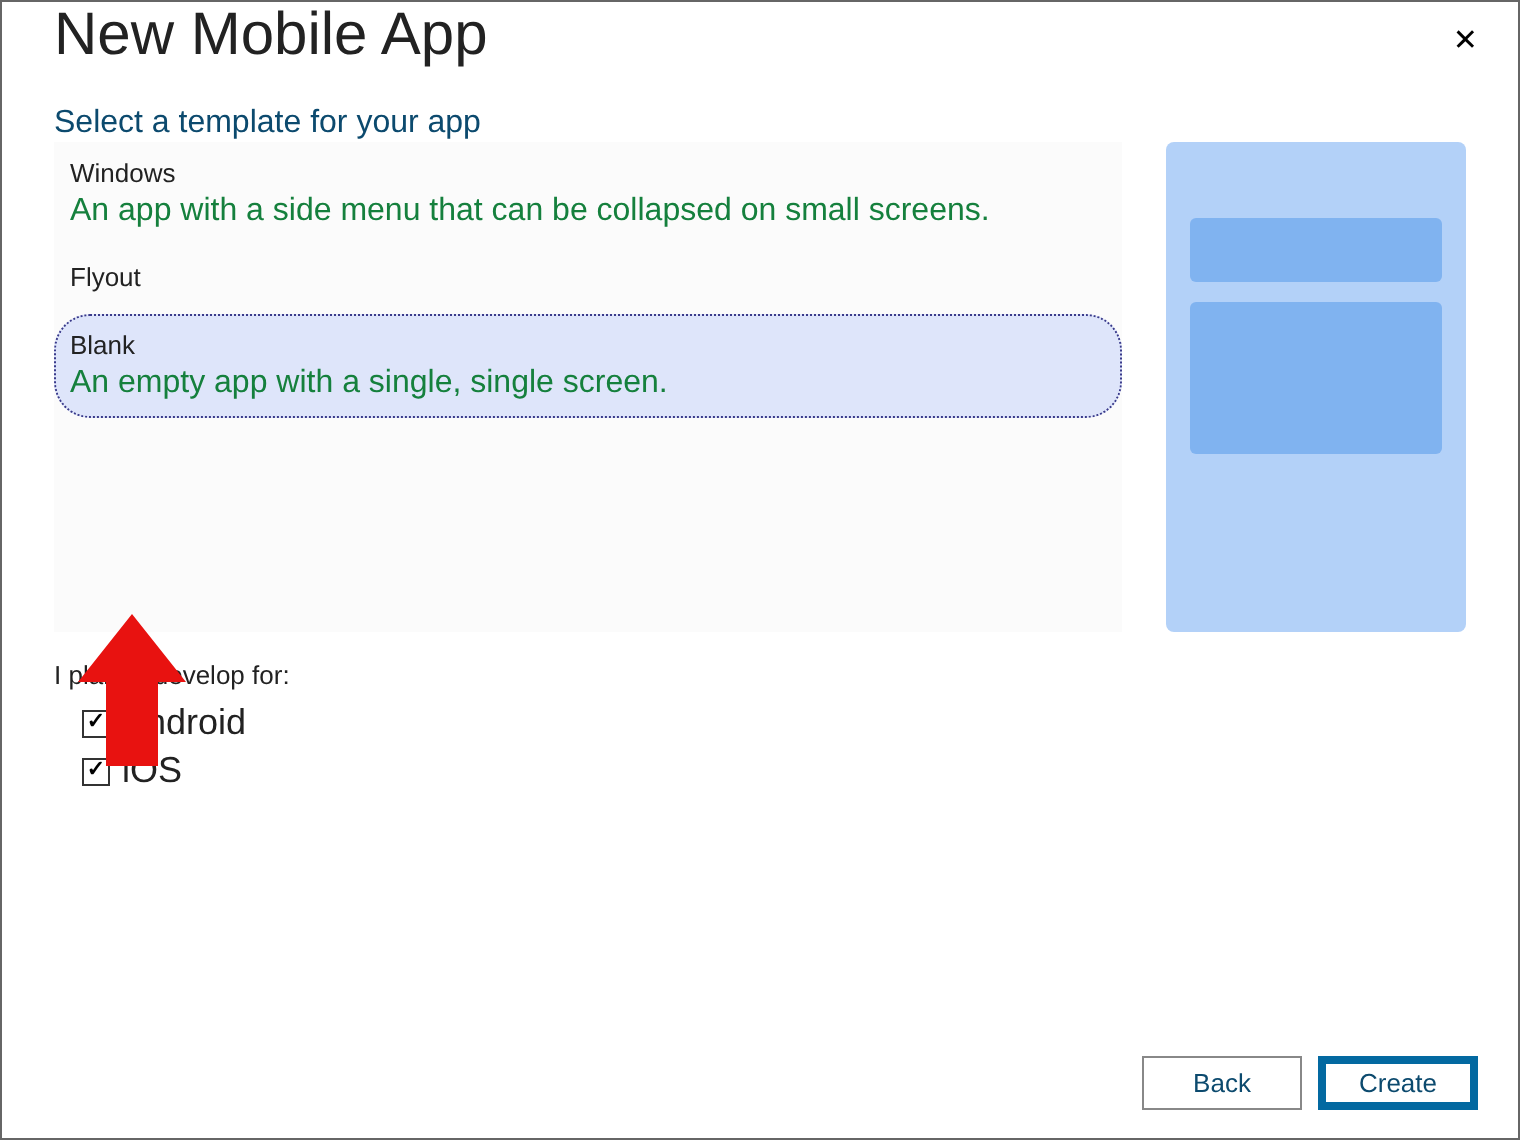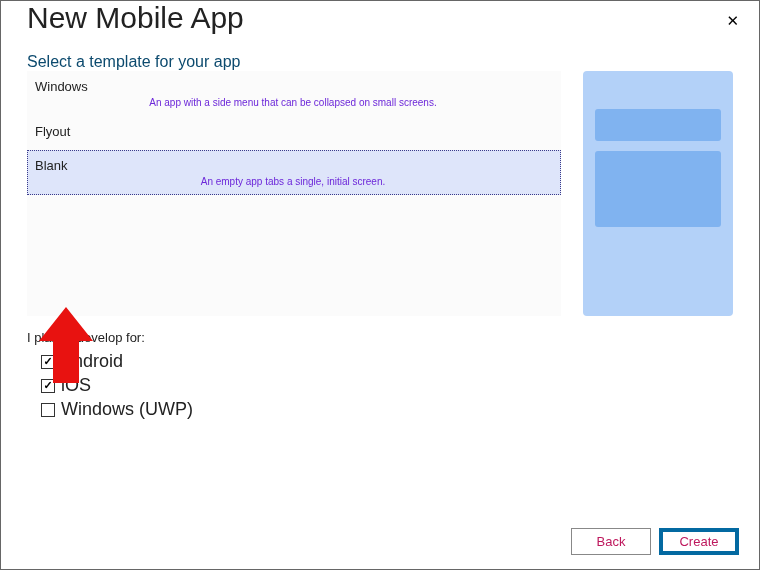--- a/index.html
+++ b/index.html
@@ -52,28 +52,28 @@
     .template-item {
       padding: 8px 10px 8px 8px;
       cursor: pointer;
     }
     .template-item .t-title {
       font-size: 13px;
       color: #222;
       margin-bottom: 3px;
     }
     .template-item .t-desc {
-      font-size: 10px;
-      color: #6d28d9;
-      text-align: center;
+      font-size: 16px;
+      color: #15803d;
     }
     .template-item.selected {
       background: #dee5fa;
       outline: 1px dotted #3a3a8a;
       outline-offset: -1px;
+      border-radius: 18px;
     }
     .preview {
       width: 150px;
       background: #b3d1f8;
       border-radius: 4px;
       padding: 38px 12px 12px 12px;
       display: flex;
       flex-direction: column;
       gap: 10px;
     }
@@ -128,21 +128,21 @@
       right: 20px;
       display: flex;
       gap: 8px;
     }
     .btn {
       min-width: 80px;
       height: 27px;
       border: 1px solid #888;
       background: #fff;
       font-size: 13px;
-      color: #be185d;
+      color: #0c4a6e;
       cursor: pointer;
       font-family: inherit;
     }
     .btn.primary {
       border: 4px solid #0369a1;
     }
   </style>
 </head>
 <body>
 
@@ -161,45 +161,41 @@
         <div class="t-title">Windows</div>
         <div class="t-desc">An app with a side menu that can be collapsed on small screens.</div>
       </div>
 
       <div class="template-item">
         <div class="t-title">Flyout</div>
       </div>
 
       <div class="template-item selected">
         <div class="t-title">Blank</div>
-        <div class="t-desc">An empty app tabs a single, initial screen.</div>
+        <div class="t-desc">An empty app with a single, single screen.</div>
       </div>
 
     </div>
 
     <div class="preview">
       <div class="preview-bar small"></div>
       <div class="preview-bar big"></div>
     </div>
   </div>
 
   <div class="plan-section">
     <div class="plan-label">I plan to develop for:</div>
 
     <div class="check-row">
       <span class="checkbox checked"></span>
       <span>Android</span>
     </div>
     <div class="check-row">
       <span class="checkbox checked"></span>
       <span>iOS</span>
-    </div>
-    <div class="check-row">
-      <span class="checkbox"></span>
-      <span>Windows (UWP)</span>
     </div>
   </div>
 </div>
 
 <svg class="arrow-overlay" width="54" height="76" viewBox="0 0 54 76">
   <polygon points="27,0 54,34 40,34 40,76 14,76 14,34 0,34" fill="#e81210"></polygon>
 </svg>
 
 <div class="footer">
   <button class="btn">Back</button>

